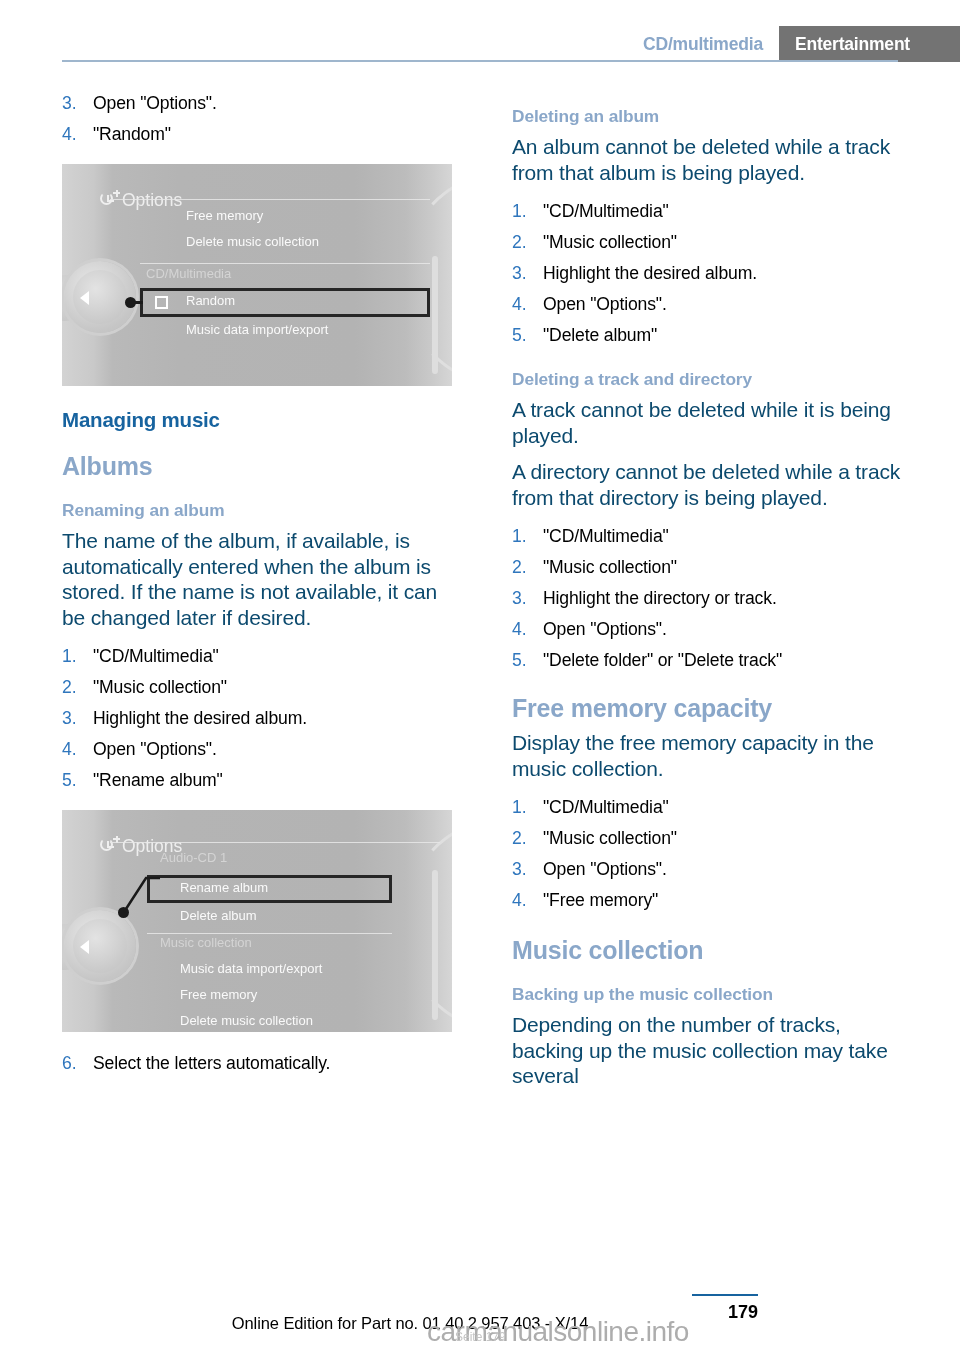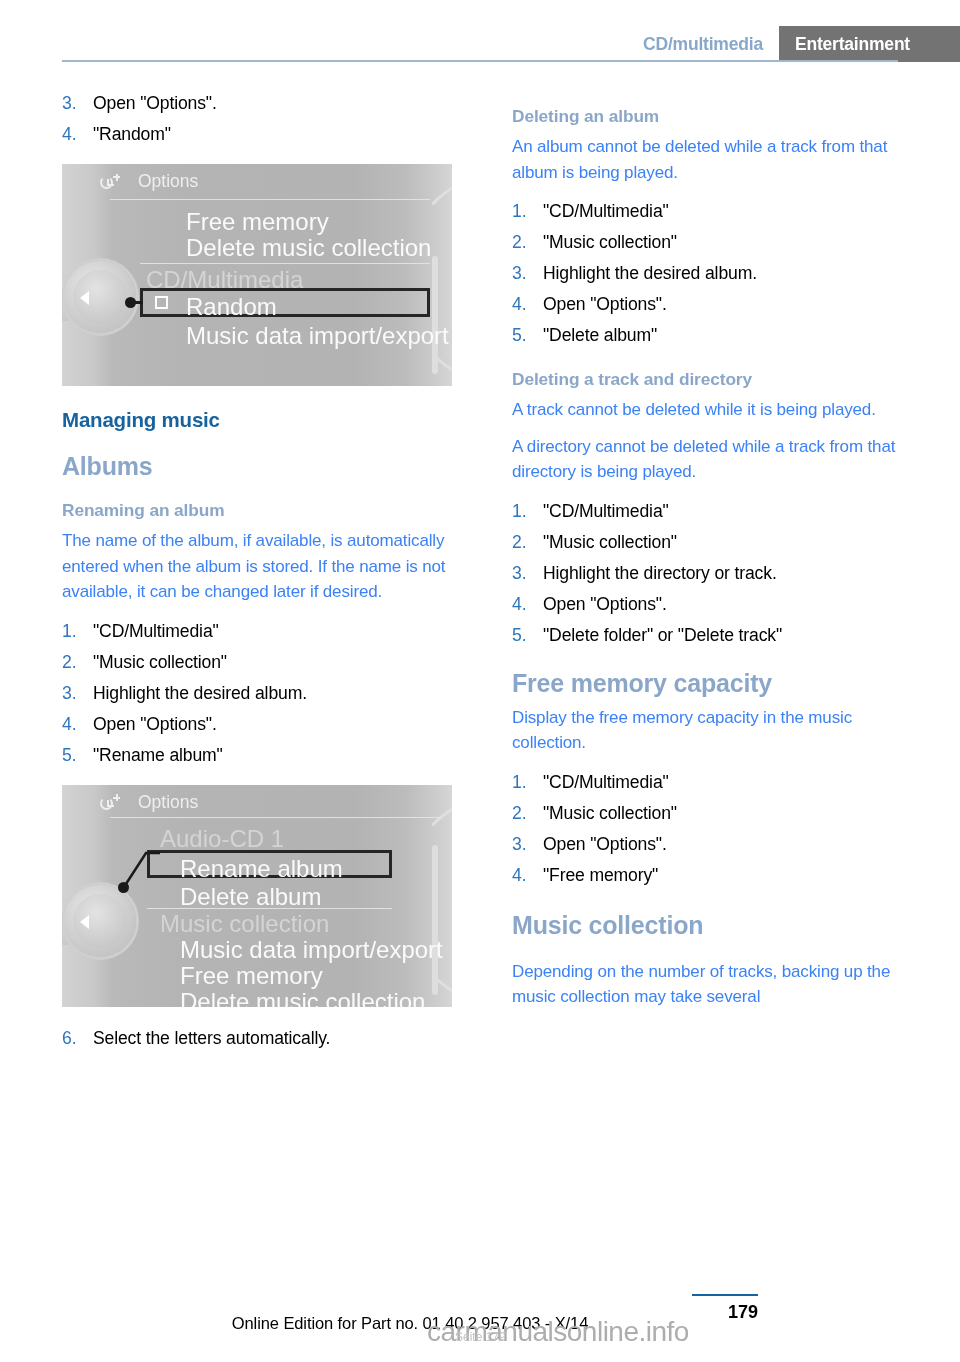--- a/index.html
+++ b/index.html
@@ -73,23 +73,23 @@
   .col {
     position: absolute;
     width: 392px;
     top: 0;
   }
   .col-left  { left: 62px; }
   .col-right { left: 512px; }
 
   
   p.body-text {
-    font-size: 17px;
+    font-size: 21px;
     line-height: 25.5px;
-    color: #3b82f6;
+    color: #0c4a6e;
     margin-bottom: 11px;
     letter-spacing: -0.15px;
   }
 
   h2.section-head {
     font-size: 20.5px;
     font-weight: bold;
     color: #17639f;
     letter-spacing: -0.2px;
     margin-top: 22px;
@@ -205,24 +205,24 @@
     position: absolute;
     right: 14px;
     width: 6px;
     border-radius: 3px;
     background: #dedede;
   }
 
   
   .idrive-head {
     position: absolute;
-    left: 38px; top: 7px;
+    left: 38px; top: 26px;
     display: flex;
-    align-items: flex-end;
-    gap: 18px;
+    align-items: flex-start;
+    gap: 2px;
   }
   .opt-icon {
     width: 20px; height: 18px;
     position: relative;
     display: inline-block;
   }
   .opt-icon .oi-c {
     position: absolute;
     left: 0; top: 2px;
     width: 13px; height: 13px;
@@ -256,21 +256,21 @@
   .sep-line {
     position: absolute;
     height: 1px;
     background: #e8e8e8;
     opacity: 0.85;
   }
 
   .menu-item {
     position: absolute;
     color: #fafafa;
-    font-size: 24px;
+    font-size: 13px;
     white-space: nowrap;
   }
   .menu-item.dim { color: #d4d4d4; }
 
   .highlight-box {
     position: absolute;
     border: 3px solid #262626;
     background: transparent;
   }
   .checkbox {
@@ -587,20 +587,21 @@
           <span class="num">3.</span>
           <span class="txt">Open "Options".</span>
         </li>
       <li>
           <span class="num">4.</span>
           <span class="txt">"Free memory"</span>
         </li>
     </ol>
 
     <h3 class="sub-head" style="margin-top:20px;margin-bottom:19px;">Music collection</h3>
+    <h4 class="minor-head">Backing up the music collection</h4>
     <p class="body-text">Depending on the number of tracks, backing up the music collection may take several</p>
   </div>
 </div>
 
 <div class="page-footer">
   <div class="footer-rule"></div>
   <div class="page-number">179</div>
   <div class="footer-note">Online Edition for Part no. 01 40 2 957 403 - X/14</div>
   <div class="watermark">carmanualsonline.info</div>
 </div>

